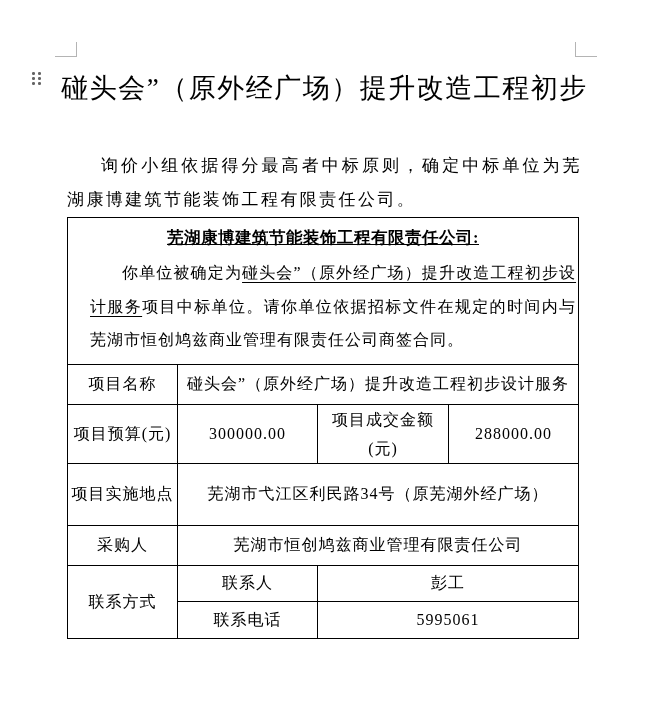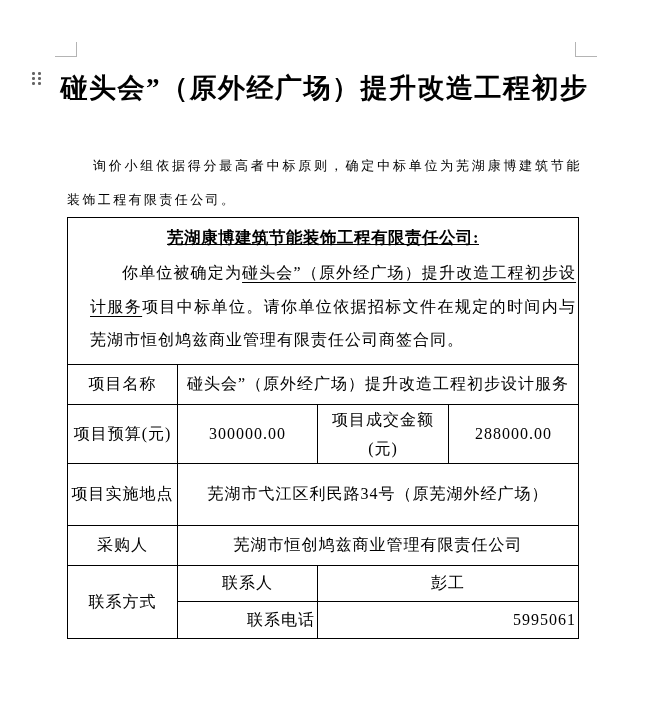--- a/index.html
+++ b/index.html
@@ -18,30 +18,30 @@
   .drag-handle {
     position:absolute; left:32px; top:72px;
     display:grid; grid-template-columns:repeat(2,3px); grid-auto-rows:3px;
     column-gap:3px; row-gap:2px; cursor:grab;
   }
   .drag-handle i { width:2.5px; height:2.5px; border-radius:50%; background:#646464; }
   
   .title {
     padding-top:70px;
     text-align:center;
-    font-weight:700;
+    font-weight:400;
     font-size:27px;
     line-height:37px;
     letter-spacing:1.5px;
     white-space:nowrap;
   }
   
   .intro {
     margin:42px 67px 0 67px;
-    font-size:13px;
+    font-size:17px;
     line-height:34px;
     letter-spacing:2.4px;
     text-indent:2em;
     text-align:justify;
   }
   
   table.result {
     margin-left:67px;
     width:511px;
     border-collapse:collapse;
@@ -71,21 +71,21 @@
     text-align:justify;
     letter-spacing:1px;
     margin-left:20px;
   }
   .letter-body .uline { text-decoration:underline; text-underline-offset:4px; }
   tr.r-name td { height:40px; }
   tr.r-money td { height:50px; }
   tr.r-loc td { height:62px; }
   tr.r-buyer td { height:40px; }
   tr.r-contact1 td { height:36px; }
-  tr.r-contact2 td { height:37px;text-align:right; }
+  tr.r-contact2 td { height:37px; }
   td.wrap-label { letter-spacing:0.5px; padding:0 1px; line-height:29px; }
   td.left-val { text-align:left; padding-left:10px; }
   td.num { letter-spacing:1.5px; }
 </style>
 </head>
 <body>
 
 <div class="crop-mark crop-tl"></div>
 <div class="crop-mark crop-tr"></div>
 

